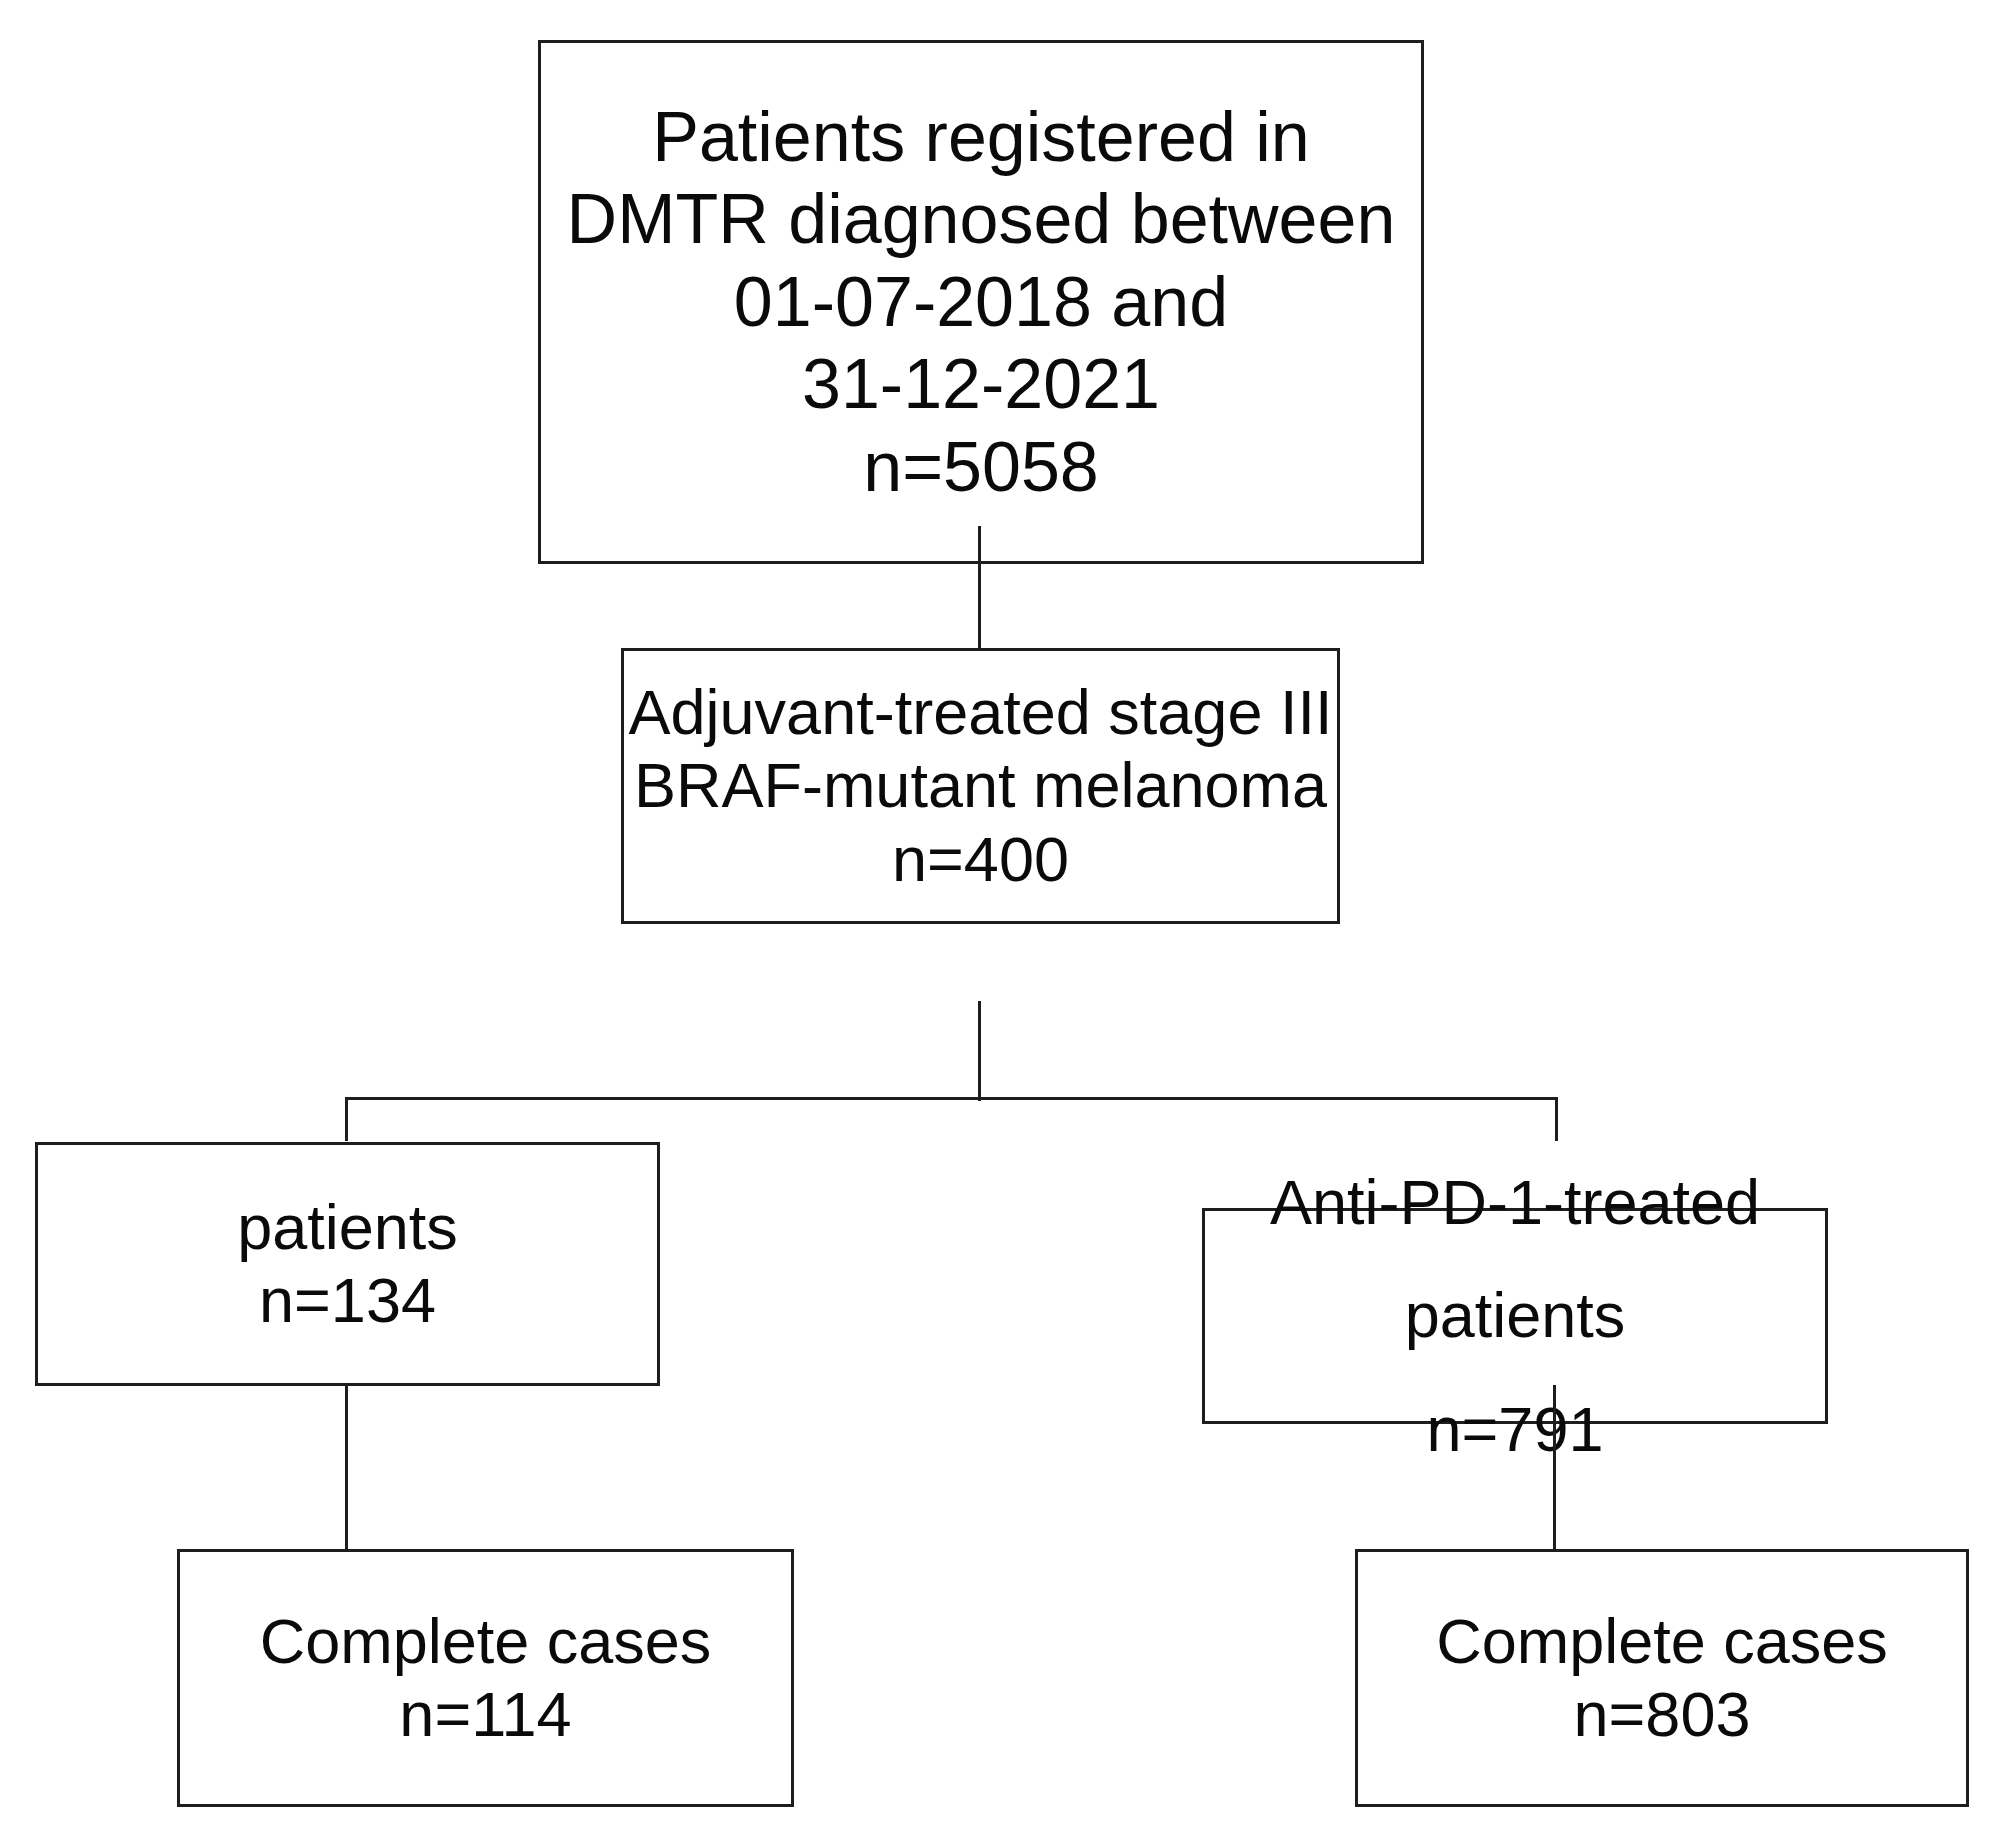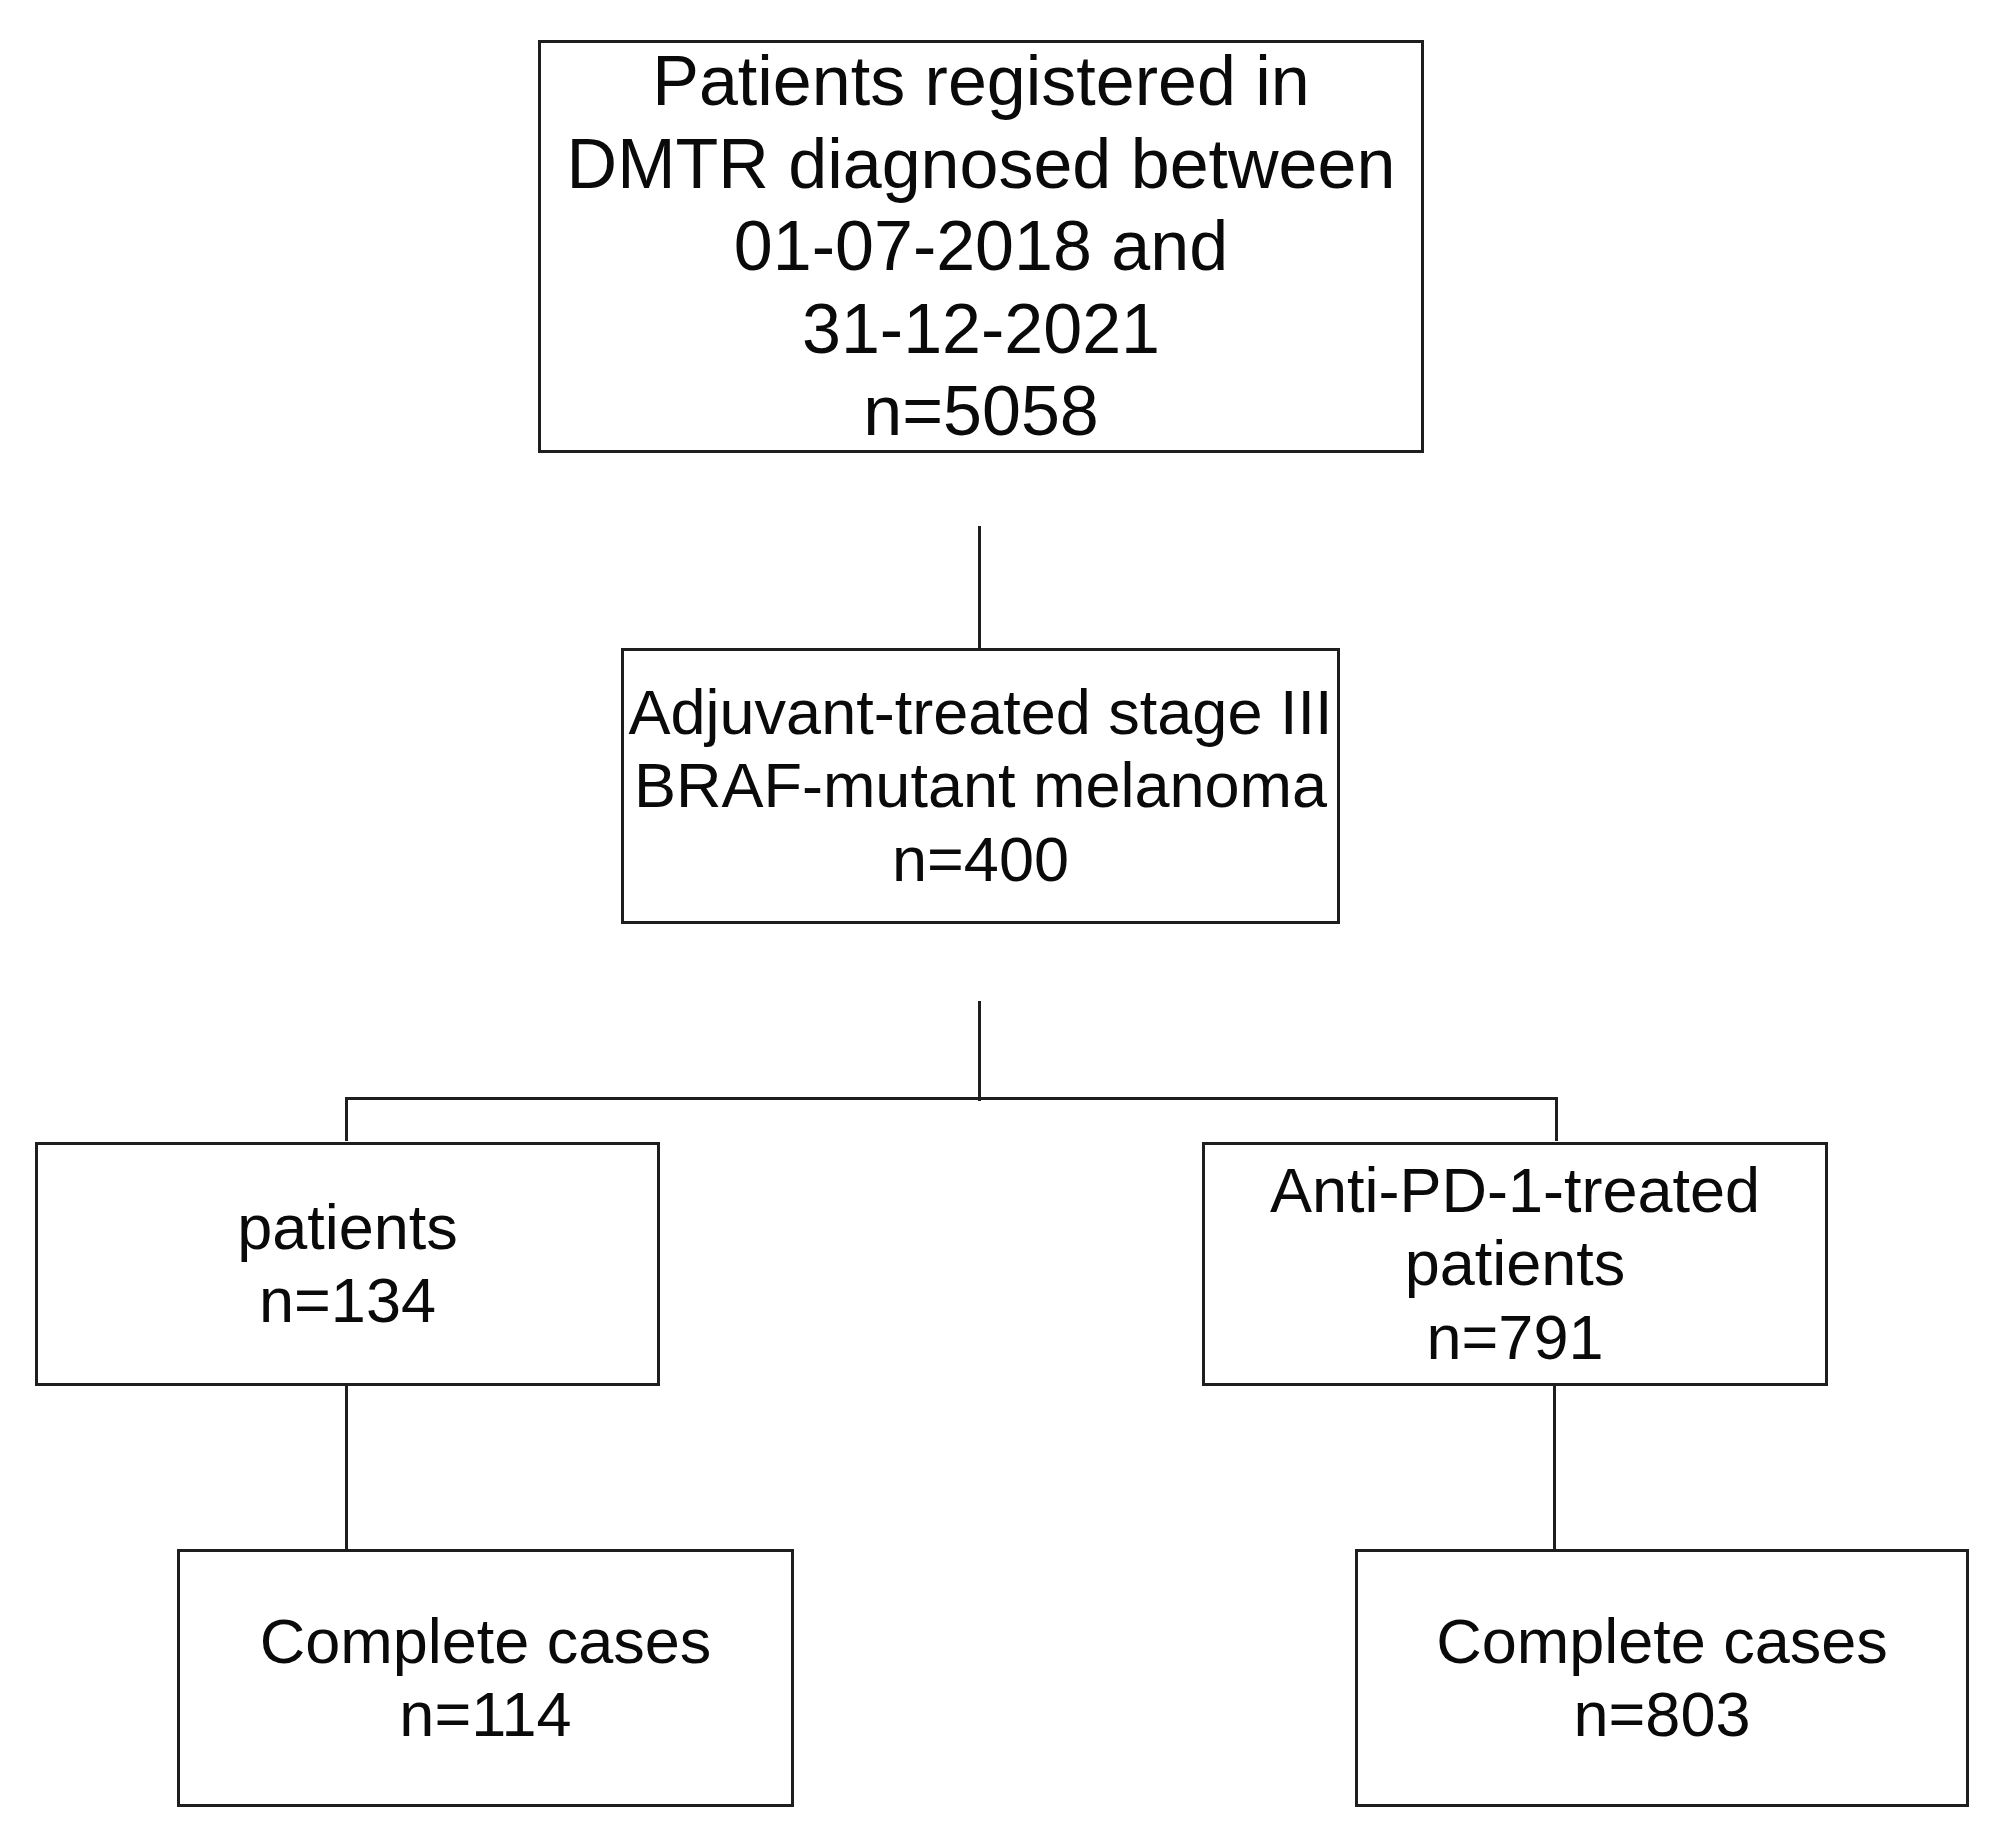--- a/index.html
+++ b/index.html
@@ -52,21 +52,21 @@
     border-left: 3.2px solid var(--line);
     border-right: 3.2px solid var(--line);
     background: transparent;
   }
 </style>
 </head>
 <body>
 
 <div class="canvas">
 
-  <div class="box box--top" style="left:538px; top:40px; width:886px; height:413px;">
+  <div class="box box--top" style="left:538px; top:40px; width:886px; height:524px;">
     <div class="line">Patients registered in</div>
     <div class="line">DMTR diagnosed between</div>
     <div class="line">01-07-2018 and</div>
     <div class="line">31-12-2021</div>
     <div class="line">n=5058</div>
   </div>
 
   <div class="conn" style="left:978px; top:526px; width:3.2px; height:122px;"></div>
 
   <div class="box" style="left:621px; top:648px; width:719px; height:276px;">
@@ -77,21 +77,21 @@
 
   <div class="conn" style="left:978px; top:1001px; width:3.2px; height:100px;"></div>
 
   <div class="conn-split" style="left:345px; top:1097px; width:1213px; height:44px;"></div>
 
   <div class="box" style="left:35px; top:1142px; width:625px; height:244px;">
     <div class="line">patients</div>
     <div class="line">n=134</div>
   </div>
 
-  <div class="box" style="left:1202px; top:1142px; width:626px; height:244px;">
+  <div class="box" style="left:1202px; top:1208px; width:626px; height:216px;gap:40px;">
     <div class="line">Anti-PD-1-treated</div>
     <div class="line">patients</div>
     <div class="line">n=791</div>
   </div>
 
   <div class="conn" style="left:345px; top:1385px; width:3.2px; height:164px;"></div>
 
   <div class="conn" style="left:1553px; top:1385px; width:3.2px; height:164px;"></div>
 
   <div class="box" style="left:177px; top:1549px; width:617px; height:258px;">

